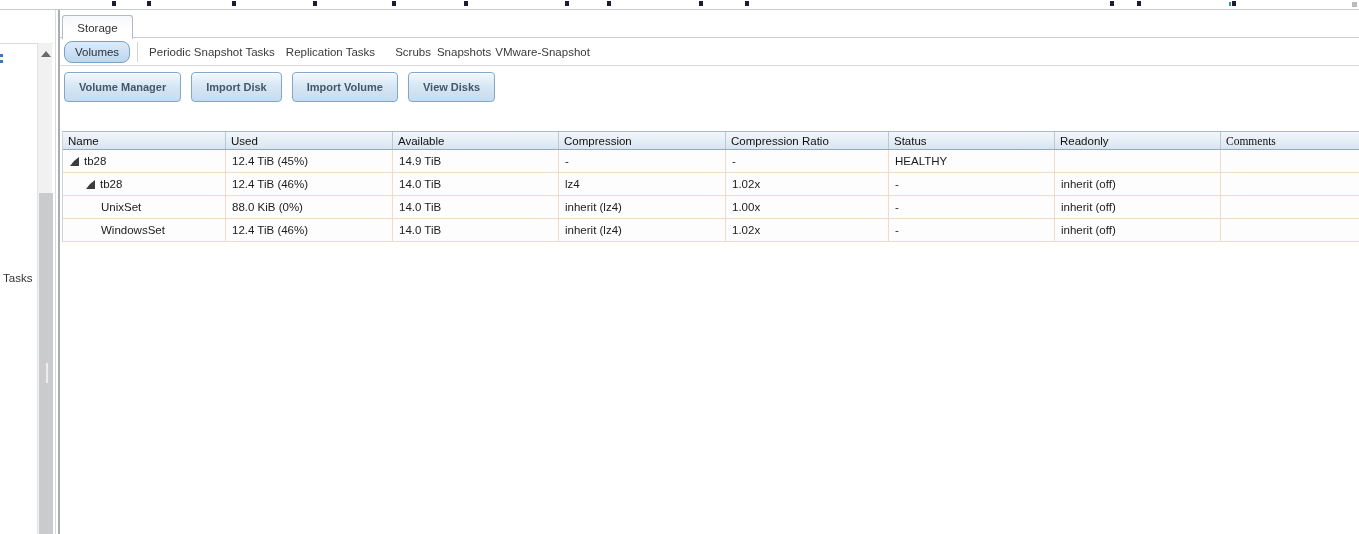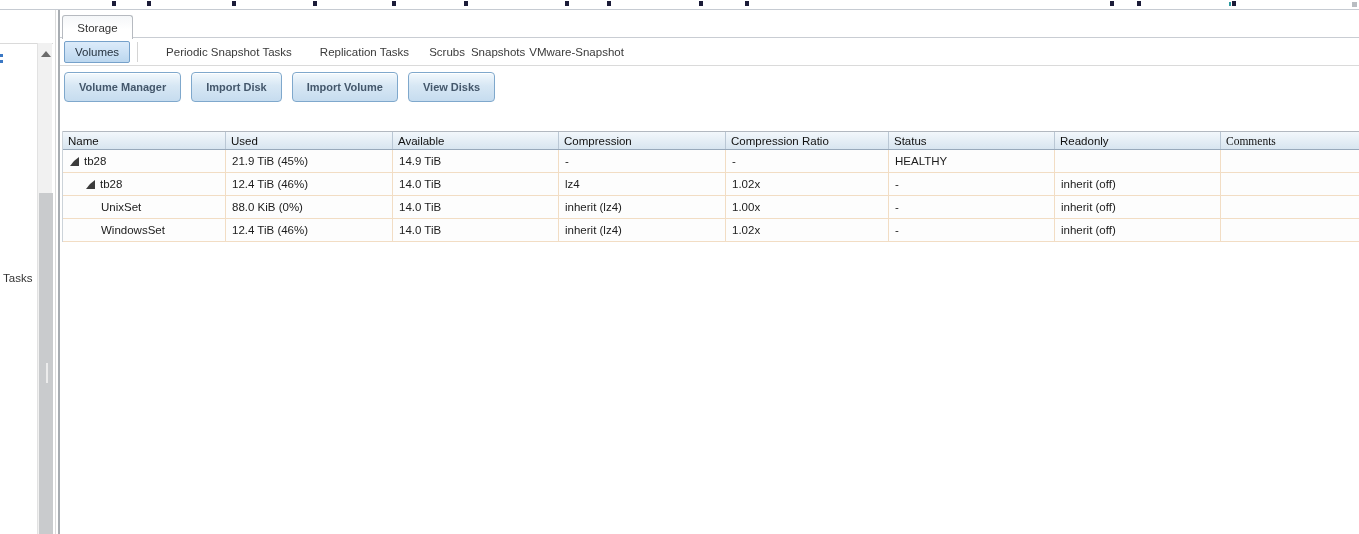--- a/index.html
+++ b/index.html
@@ -36,23 +36,23 @@
   
   .main { position:absolute; left:60px; top:10px; width:1299px; height:524px; background:#fff;padding-left:10px; }
 
   .tabstrip-line { position:absolute; left:0; top:27px; right:0; height:1px; background:#c9cdd3; }
   .storage-tab { position:absolute; left:2px; top:5px; width:71px; height:24px; z-index:2;
     background:linear-gradient(#f5f7f9,#ffffff 60%); border:1px solid #b6bac0; border-bottom:none;
     border-radius:3px 3px 0 0; display:flex; align-items:center; justify-content:center; color:#333; }
 
   .subtabs { position:absolute; left:0; top:29px; width:1299px; height:26px; display:flex; align-items:center; }
   .subtab-active { margin-left:4px; height:22px; padding:0 10px; display:flex; align-items:center;
-    background:linear-gradient(#dcebfa,#bcd7ef); border:1px solid #76a1ca; border-radius:2px; color:#1e2b38; }
+    background:linear-gradient(#dcebfa,#bcd7ef); border:1px solid #76a1ca; border-radius:8px; color:#1e2b38; }
   .subtab-divider { width:1px; height:20px; background:#d4d4d4; margin-left:7px; }
-  .subtab { color:#3a3a3a; margin-left:28px; white-space:nowrap; }
+  .subtab { color:#3a3a3a; margin-left:11px; white-space:nowrap; }
   .subtab.gap-md { margin-left:20px; }
   .subtab.gap-lg { margin-left:6px; }
   .subtab.gap-sm { margin-left:4px; }
   .subtabs-underline { position:absolute; left:0; top:55px; right:0; height:1px; background:#dadada; }
 
   .toolbar { position:absolute; left:4px; top:62px; display:flex; gap:10px; }
   .btn { height:30px; padding:0 14px; display:flex; align-items:center; justify-content:center;
     background:linear-gradient(#f3f9fd,#d7e7f4 45%,#c6dcEF);
     background:linear-gradient(#f3f9fd,#d7e7f4 45%,#c6dcef);
     border:1px solid #7fa8cc; border-radius:4px; box-shadow:inset 0 1px 0 #fff;
@@ -148,21 +148,21 @@
       <div class="gh w5">Status</div>
       <div class="gh w6">Readonly</div>
       <div class="gh w7">Comments</div>
     </div>
 
     <div class="grow">
       <div class="gc w0 lvl0">
           <span class="exp"></span>
           <span>tb28</span>
         </div>
-      <div class="gc w1">21.9 TiB (45%)</div>
+      <div class="gc w1">12.4 TiB (45%)</div>
       <div class="gc w2">14.9 TiB</div>
       <div class="gc w3">-</div>
       <div class="gc w4">-</div>
       <div class="gc w5">HEALTHY</div>
       <div class="gc w6"></div>
       <div class="gc w7"></div>
     </div>
 
     <div class="grow">
       <div class="gc w0 lvl1">

